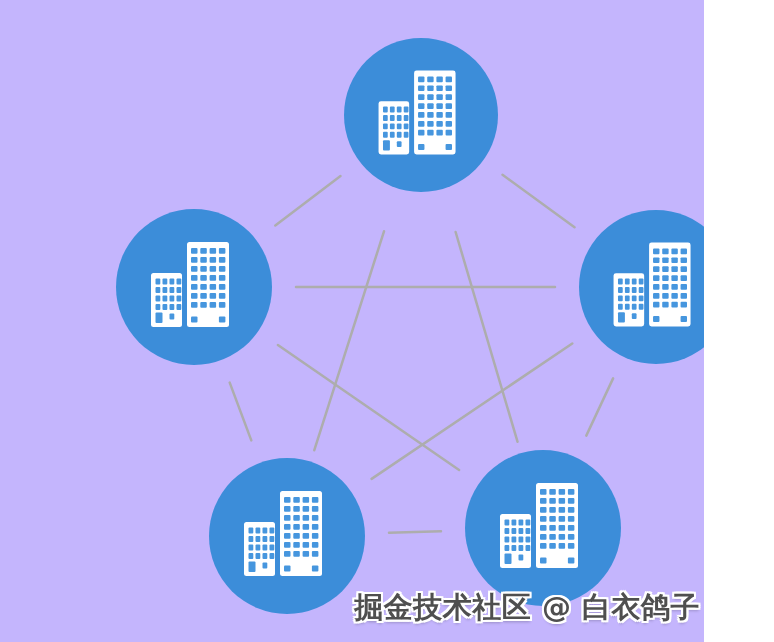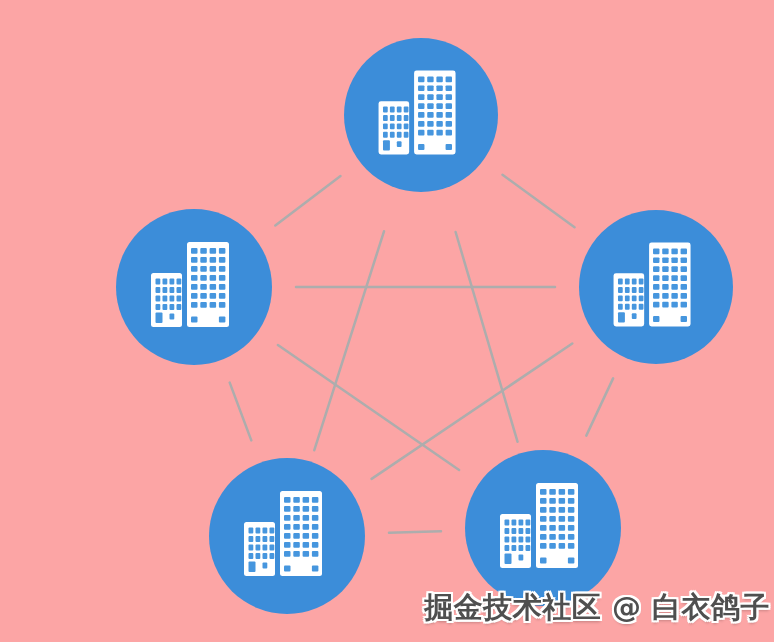--- a/index.html
+++ b/index.html
@@ -3,23 +3,23 @@
 <meta charset="utf-8">
 <style>
   html, body {
     margin: 0;
     padding: 0;
     background: #ffffff;
     font-family: "DejaVu Sans", "Liberation Sans", sans-serif;
   }
   .stage {
     position: relative;
-    width: 774px;
+    width: 704px;
     height: 642px;
-    background: #fca5a5;
+    background: #c4b5fd;
     overflow: hidden;
   }
   #edges-svg {
     position: absolute;
     left: 0;
     top: 0;
     width: 774px;
     height: 642px;
   }
   .node {

